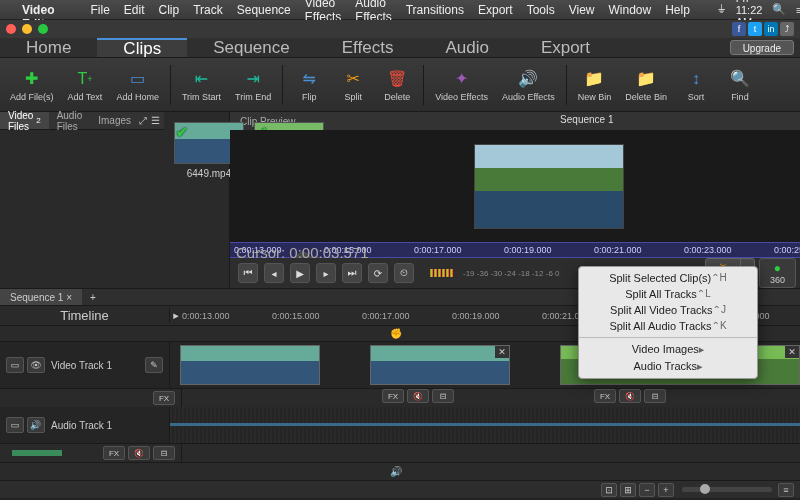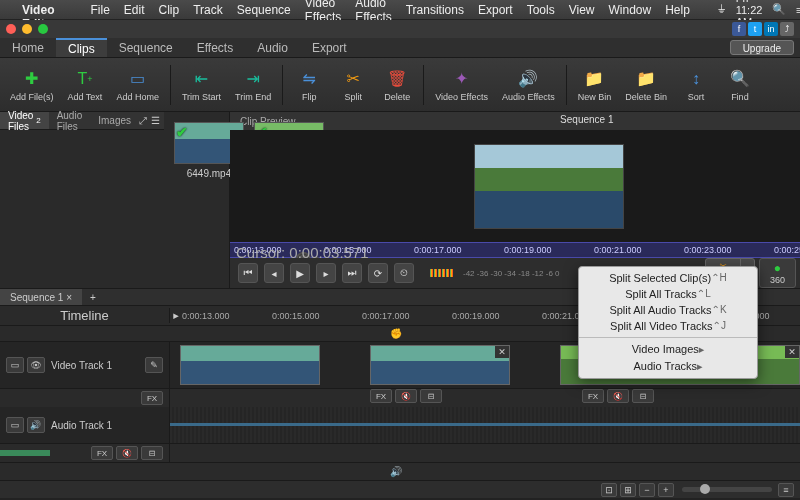--- a/index.html
+++ b/index.html
@@ -15,21 +15,21 @@
 
 .win-title { height: 18px; background: #383838; display: flex; align-items: center; justify-content: center; font-size: 11px; color: #bbb; position: relative; }
 .win-title .traffic { position: absolute; left: 6px; display: flex; gap: 6px; }
 .win-title .traffic span { width: 10px; height: 10px; border-radius: 50%; display: block; }
 .tl-close { background: #ff5f57; } .tl-min { background: #febc2e; } .tl-max { background: #28c840; }
 .win-title .social { position: absolute; right: 6px; display: flex; gap: 2px; }
 .win-title .social span { width: 14px; height: 14px; display: flex; align-items: center; justify-content: center; font-size: 9px; color: #fff; border-radius: 2px; }
 
 
 .app-tabs { height: 20px; background: #2f2f2f; display: flex; align-items: stretch; border-bottom: 1px solid #1a1a1a; }
-.app-tabs .tab { padding: 0 12px; display: flex; align-items: center; color: #bbb; cursor: pointer; font-size: 12px; }
+.app-tabs .tab { padding: 0 26px; display: flex; align-items: center; color: #bbb; cursor: pointer; font-size: 17px; }
 .app-tabs .tab.active { background: #3d3d3d; color: #fff; border-top: 2px solid #4a90d9; }
 .app-tabs .spacer { flex: 1; }
 .app-tabs .upgrade { margin: 2px 6px; padding: 2px 12px; background: #555; border: 1px solid #777; border-radius: 3px; color: #eee; cursor: pointer; font-size: 10px; }
 
 
 .toolbar { height: 54px; background: linear-gradient(#3a3a3a,#2d2d2d); display: flex; align-items: center; padding: 0 4px; border-bottom: 1px solid #1a1a1a; gap: 2px; }
 .tb-btn { display: flex; flex-direction: column; align-items: center; justify-content: center; padding: 2px 6px; cursor: pointer; border-radius: 3px; min-width: 42px; }
 .tb-btn .icon { width: 22px; height: 22px; display: flex; align-items: center; justify-content: center; font-size: 16px; }
 .tb-btn .lbl { font-size: 9px; color: #ccc; margin-top: 2px; white-space: nowrap; }
 .tb-sep { width: 1px; height: 40px; background: #1a1a1a; margin: 0 3px; }
@@ -82,21 +82,21 @@
 .track { display: flex; border-bottom: 1px solid #1a1a1a; background: #252525; }
 .track .t-head { width: 170px; display: flex; align-items: center; padding: 4px 6px; gap: 6px; border-right: 1px solid #1a1a1a; font-size: 10px; }
 .track .t-head .t-btns { display: flex; gap: 3px; }
 .track .t-head .t-btn { width: 18px; height: 16px; background: #3a3a3a; border: 1px solid #555; border-radius: 2px; display: flex; align-items: center; justify-content: center; font-size: 9px; cursor: pointer; }
 .track .t-body { flex: 1; position: relative; display: flex; align-items: center; padding: 3px 0; gap: 50px; overflow: hidden; }
 .clip { height: 40px; border: 1px solid #666; background: linear-gradient(180deg,#6a9 40%,#357 40%); position: relative; cursor: pointer; }
 .clip.v1 { width: 140px; margin-left: 10px; }
 .clip.v2 { width: 140px; }
 .clip.v3 { width: 240px; background: linear-gradient(180deg,#7b5 35%,#4a7a3a 35%); }
 .clip .x { position: absolute; top: 0; right: 0; width: 14px; height: 12px; background: #333; color: #ccc; font-size: 9px; display: flex; align-items: center; justify-content: center; }
-.fx-row { height: 18px; display: flex; }
+.fx-row { height: 18px; display: flex; margin-left: 12px; }
 .fx-row .fx-head { width: 170px; border-right: 1px solid #1a1a1a; display: flex; justify-content: flex-end; padding-right: 6px; gap: 3px; align-items: center; }
 .fx-row .fx-body { flex: 1; display: flex; gap: 50px; padding-left: 10px; }
 .fx-btn { width: 22px; height: 14px; background: #3a3a3a; border: 1px solid #555; border-radius: 2px; font-size: 8px; display: flex; align-items: center; justify-content: center; cursor: pointer; }
 .audio-track .t-body { background: repeating-linear-gradient(90deg,#2a2a2a 0 2px,#252525 2px 4px); }
 .wave { height: 30px; width: 100%; background: linear-gradient(180deg, transparent 45%, #3a6a8a 45% 55%, transparent 55%); }
 .audio-hint { height: 18px; display: flex; align-items: center; justify-content: center; background: #2a2a2a; font-size: 10px; color: #888; border-top: 1px solid #1a1a1a; }
 
 
 .bottom { height: 18px; background: #2d2d2d; display: flex; align-items: center; padding: 0 6px; border-top: 1px solid #1a1a1a; font-size: 10px; }
 .bottom .spacer { flex: 1; }
@@ -287,21 +287,21 @@
       <div class="pc-btn">⟳</div>
       <div class="pc-btn">⏲</div>
       <div class="meter">
           <span></span>
           <span></span>
           <span></span>
           <span></span>
           <span></span>
           <span></span>
         </div>
-      <span class="meter-lbl">-42 -36 -30 -34 -18 -12 -6  0</span>
+      <span class="meter-lbl">-19 -36 -30 -24 -18 -12 -6  0</span>
       <div class="right-btns">
         <div class="split-btn">
           <div class="main">
               <span class="ic i-orange">✂</span>
               <span>Split</span>
             </div>
           <div class="arrow">▾</div>
         </div>
         <div class="big-btn">
             <span class="ic i-green">●</span>
@@ -423,27 +423,27 @@
 <div class="ctx-menu">
   <div class="mi">
       <span>Split Selected Clip(s)</span>
       <span class="sc">⌃H</span>
     </div>
   <div class="mi">
       <span>Split All Tracks</span>
       <span class="sc">⌃L</span>
     </div>
   <div class="mi">
+      <span>Split All Video Tracks</span>
+      <span class="sc">⌃J</span>
+    </div>
+  <div class="mi">
       <span>Split All Audio Tracks</span>
       <span class="sc">⌃K</span>
     </div>
-  <div class="mi">
-      <span>Split All Video Tracks</span>
-      <span class="sc">⌃J</span>
-    </div>
   <div class="sep"></div>
   <div class="mi">
       <span>Video Images</span>
       <span class="ar">▸</span>
     </div>
   <div class="mi">
       <span>Audio Tracks</span>
       <span class="ar">▸</span>
     </div>
 </div>

